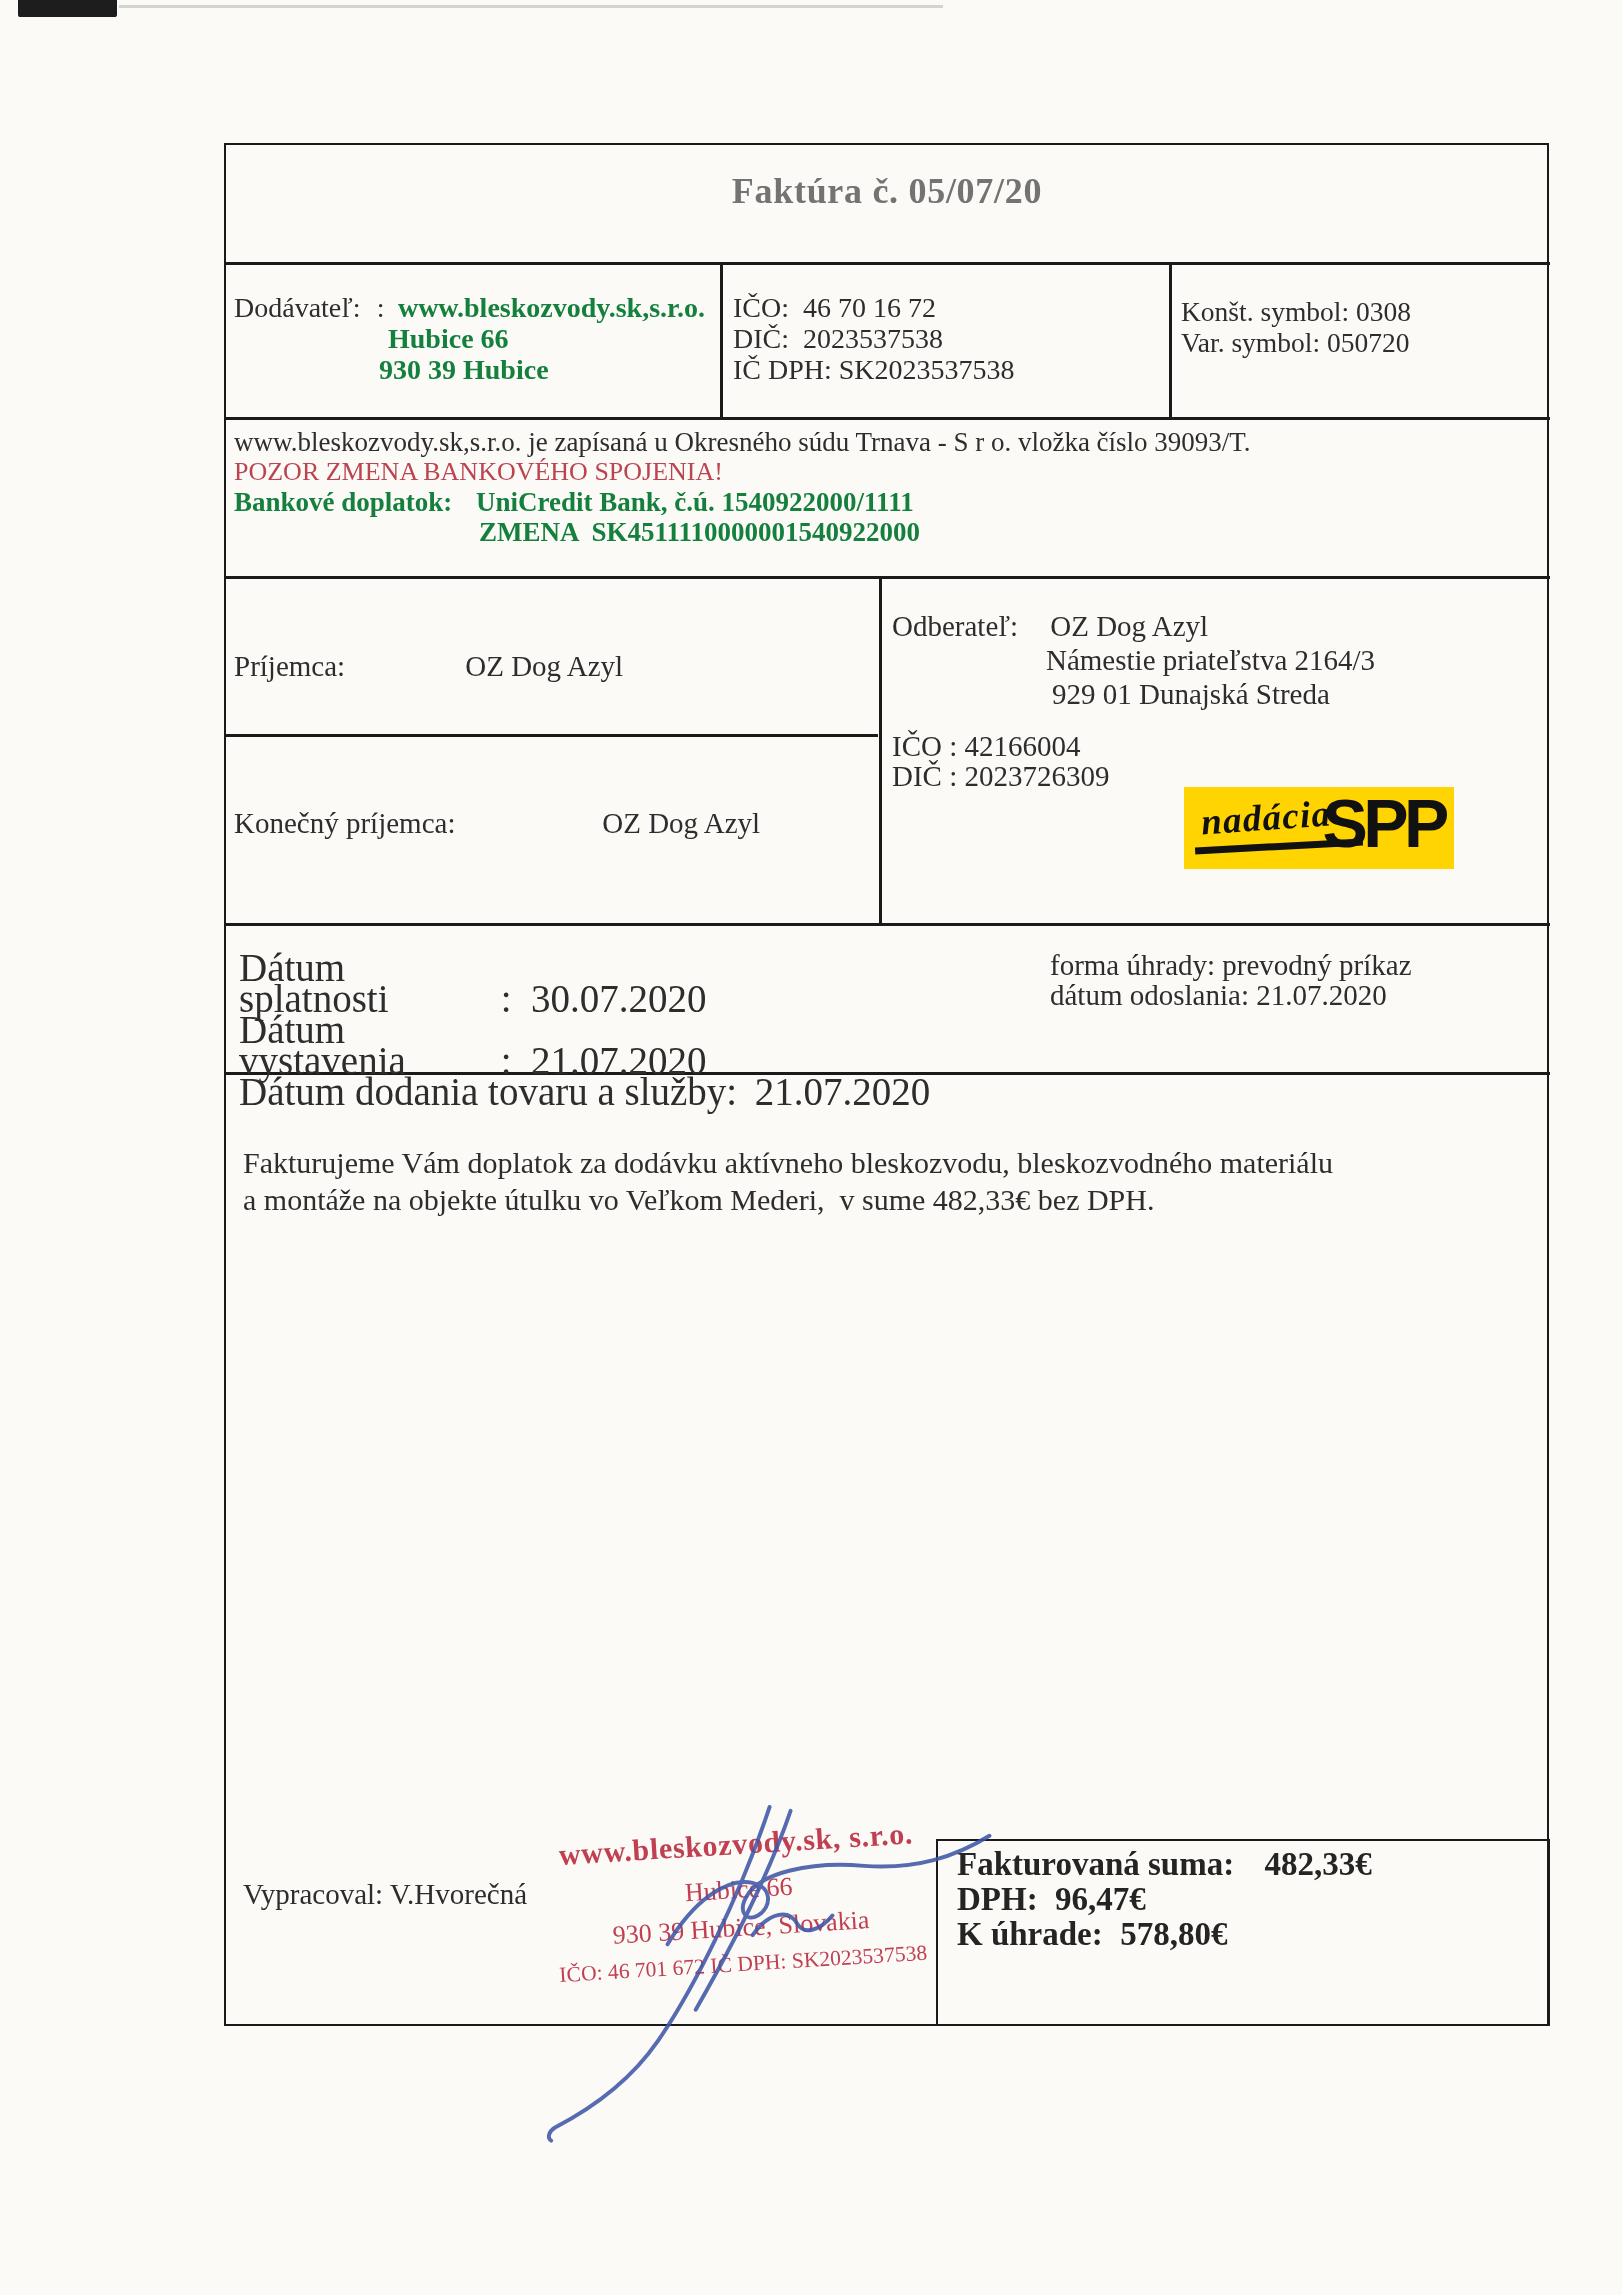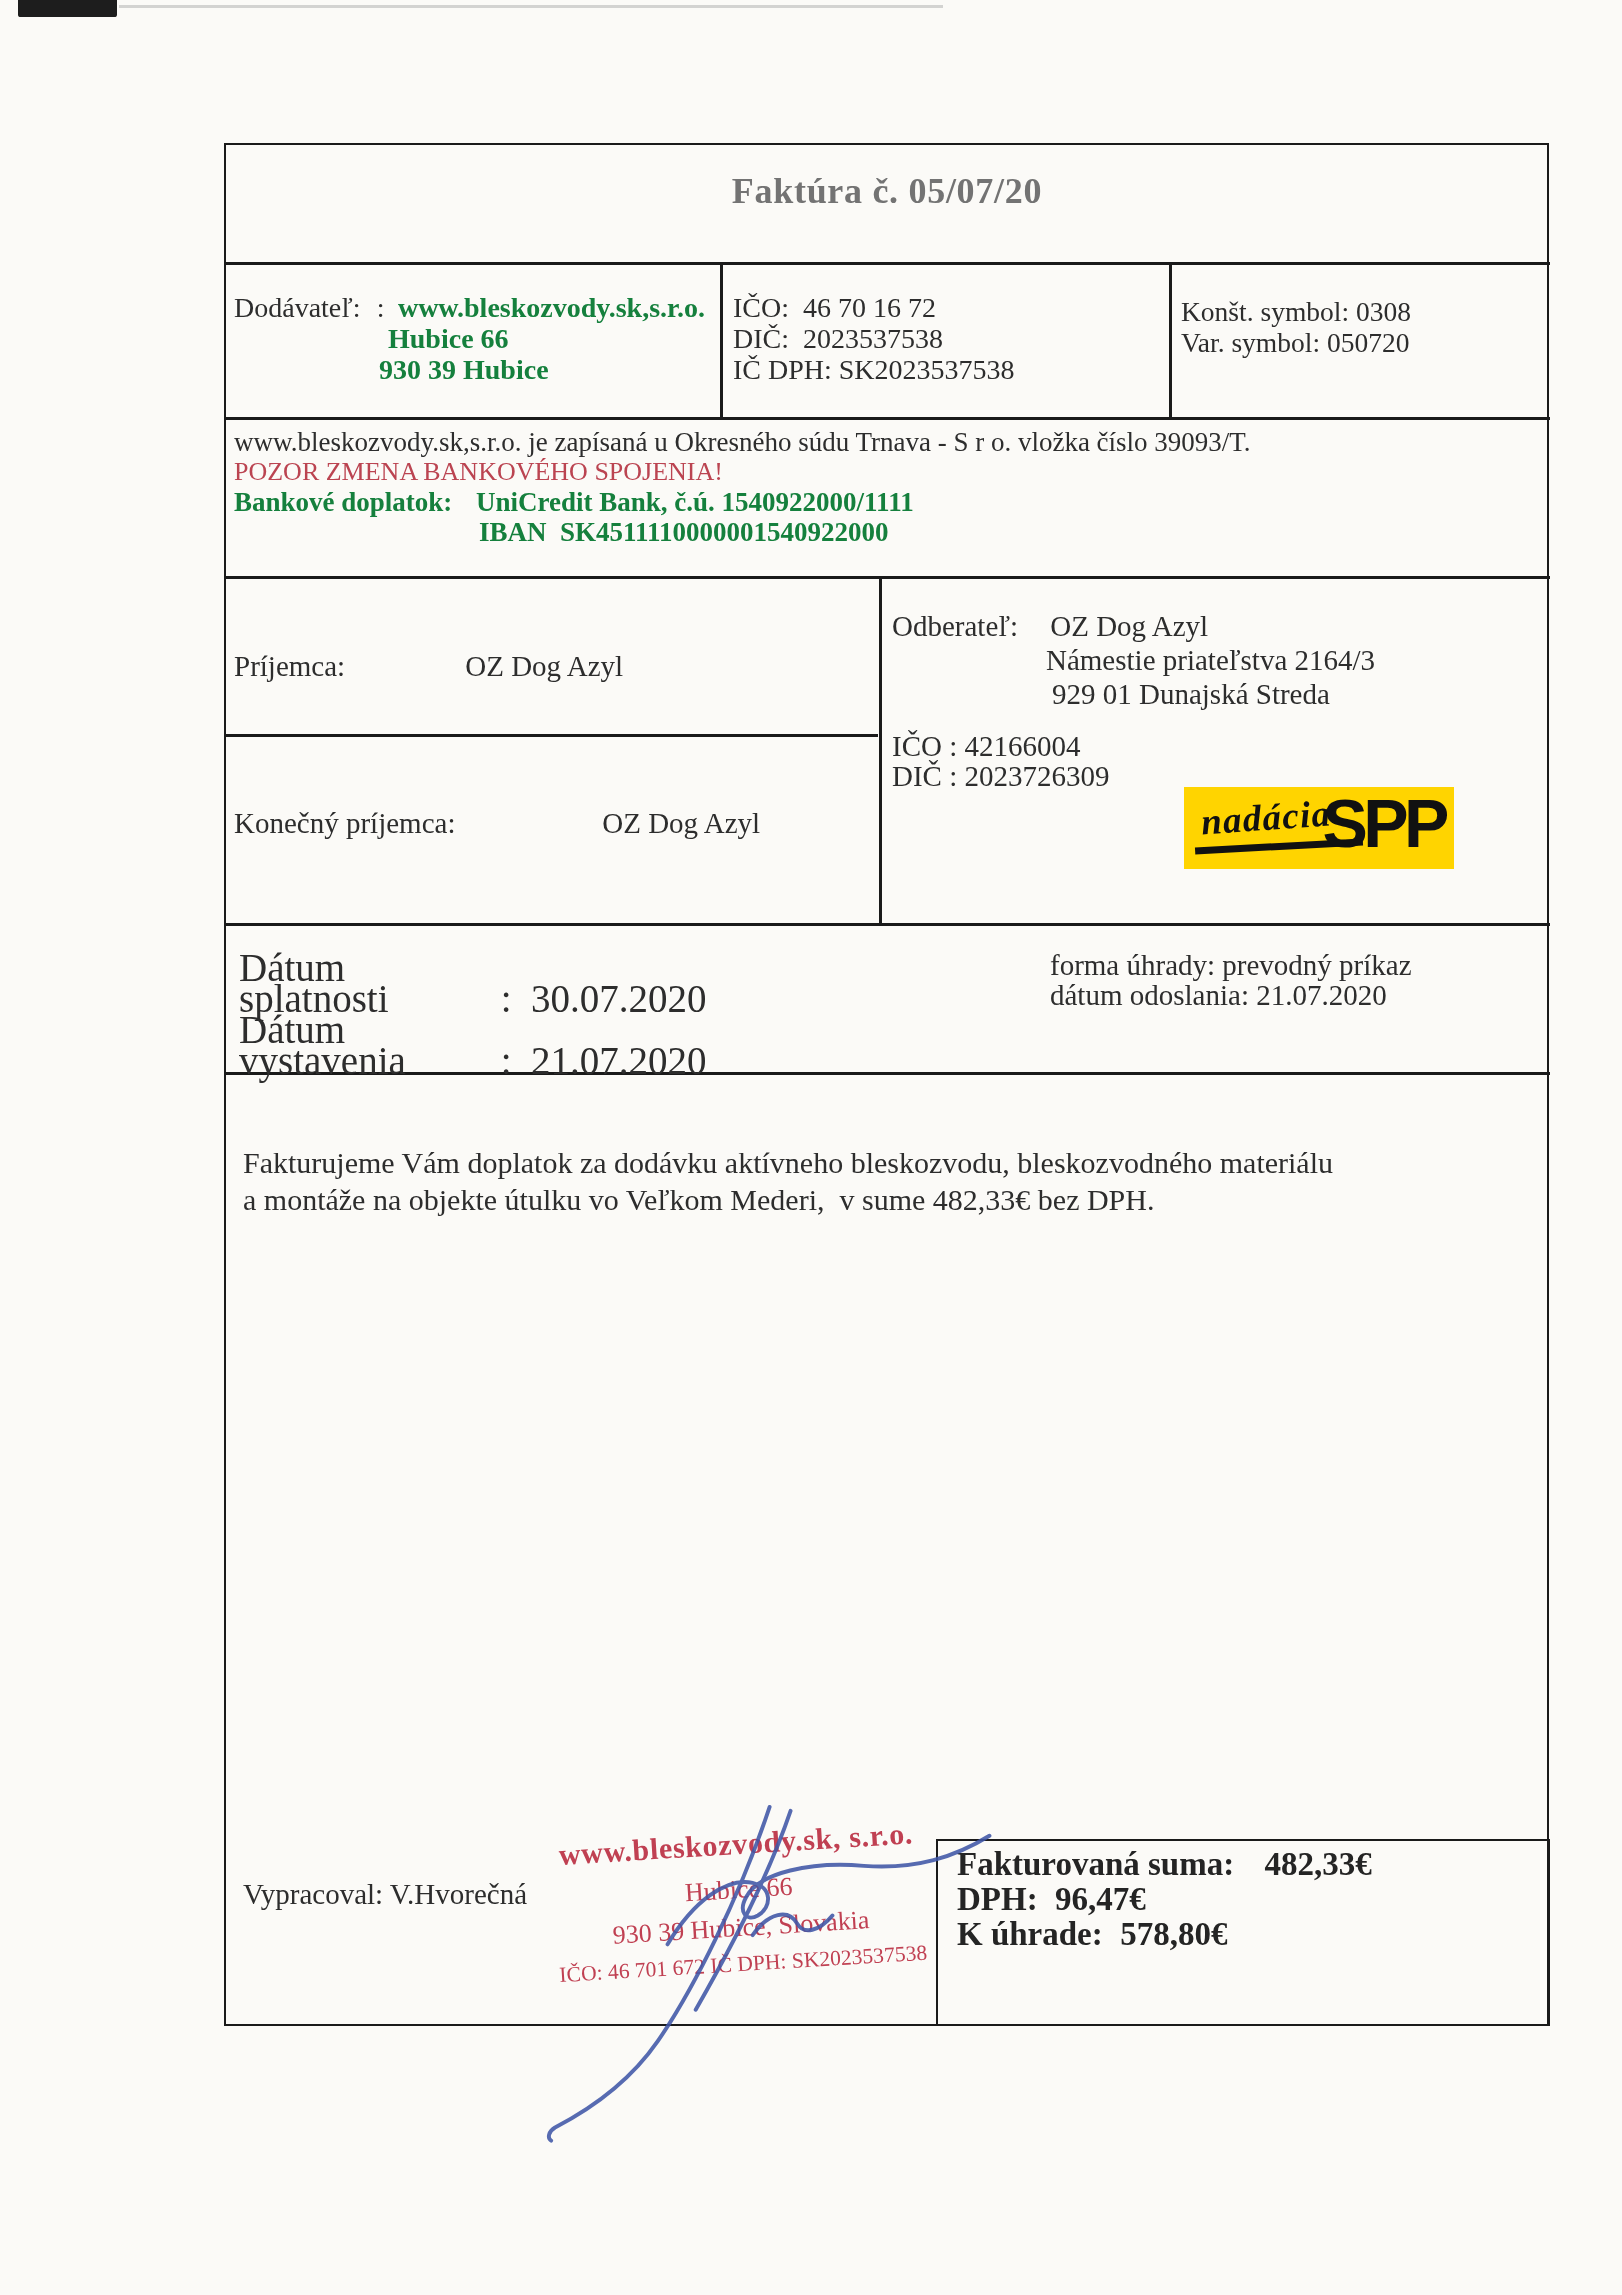--- a/index.html
+++ b/index.html
@@ -118,21 +118,21 @@
   </div>
 
   <div class="abs bank" style="left:234px;top:427px;">
     <div><span class="t">www.bleskozvody.sk,s.r.o. je zapísaná u Okresného súdu Trnava - S r o. vložka číslo 39093/T.</span></div>
     <div class="red" style="font-size:26px;"><span class="t">POZOR ZMENA BANKOVÉHO SPOJENIA!</span></div>
     <div class="bold">
       <span class="t">Bankové doplatok:</span>
       <span class="t" style="margin-left:17px;">UniCredit Bank, č.ú. 1540922000/1111</span>
     </div>
     <div class="bold" style="padding-left:245px;">
-      <span class="t">IBAN  SK4511110000001540922000</span>
+      <span class="t">ZMENA  SK4511110000001540922000</span>
     </div>
   </div>
 
   <div class="abs party" style="left:234px;top:650px;">
     <span class="t lbl-inline" style="width:224px;">Príjemca:</span>
     <span class="t">OZ Dog Azyl</span>
   </div>
 
   <div class="abs party" style="left:234px;top:807px;">
     <span class="t lbl-inline" style="width:361px;">Konečný príjemca:</span>
@@ -158,20 +158,24 @@
   </div>
 
   <div class="abs dates" style="left:239px;top:952px;">
     <div>
       <span class="t lbl-inline" style="width:252px;">Dátum splatnosti</span>
       <span class="t">:  30.07.2020</span>
     </div>
     <div>
       <span class="t lbl-inline" style="width:252px;">Dátum vystavenia</span>
       <span class="t">:  21.07.2020</span>
+    </div>
+    <div>
+      <span class="t">Dátum dodania tovaru a služby:</span>
+      <span class="t" style="margin-left:7.9px;">21.07.2020</span>
     </div>
   </div>
 
   <div class="abs" style="left:1050px;top:950px;font-size:29px;line-height:30px;">
     <div><span class="t">forma úhrady: prevodný príkaz</span></div>
     <div><span class="t">dátum odoslania: 21.07.2020</span></div>
   </div>
 
   <div class="abs par" style="left:243px;top:1144px;">
     <div><span class="t">Fakturujeme Vám doplatok za dodávku aktívneho bleskozvodu, bleskozvodného materiálu</span></div>

